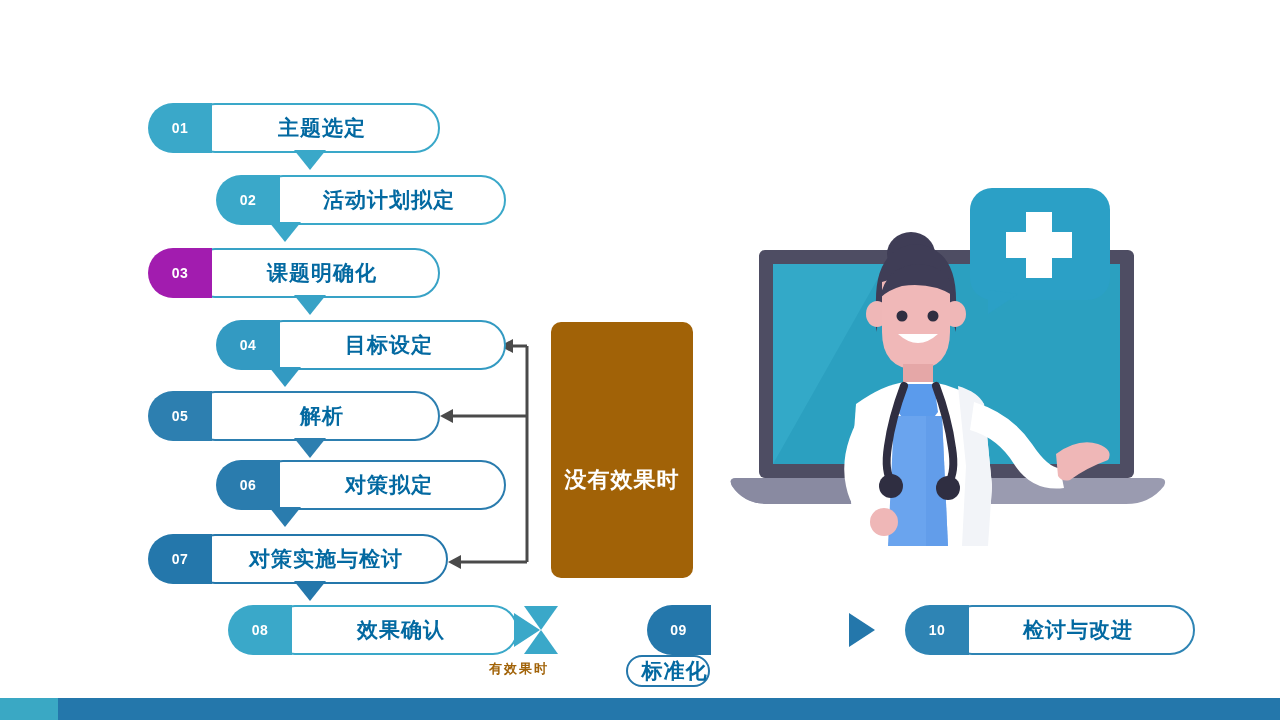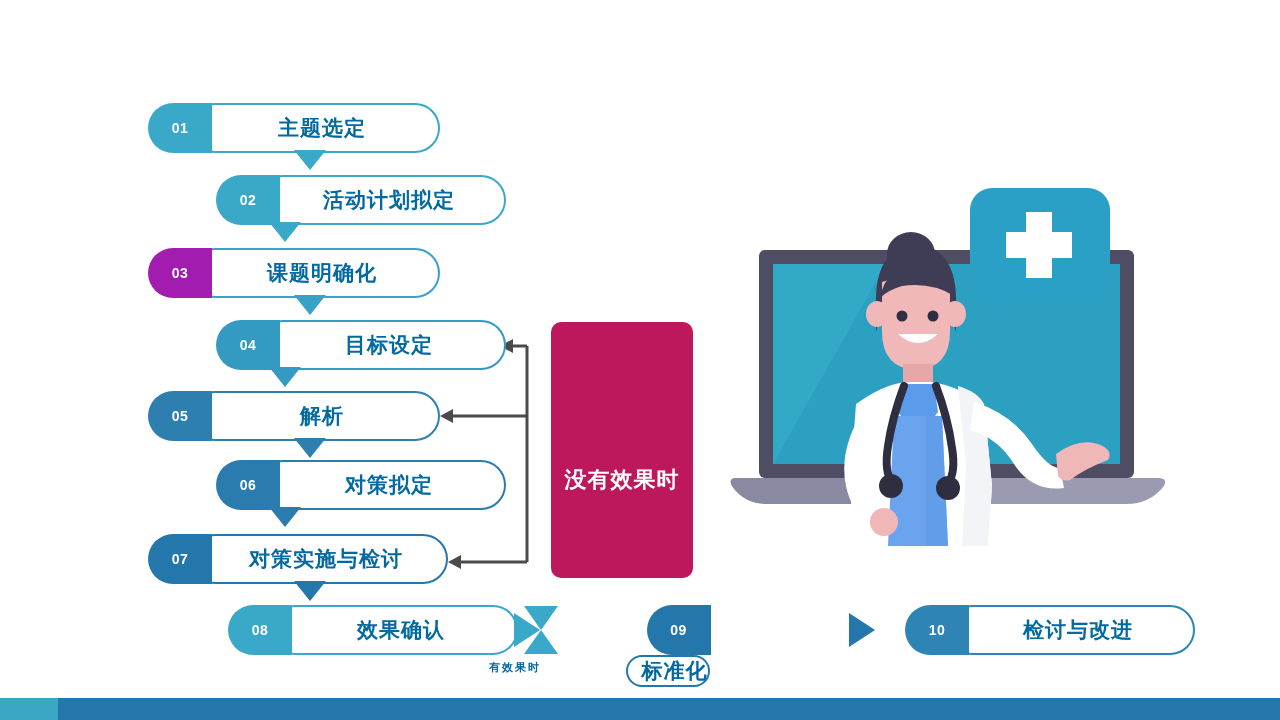--- a/index.html
+++ b/index.html
@@ -98,30 +98,30 @@
   .x-tri-top, .x-tri-bottom {
     position: absolute; left: 0;
     width: 0; height: 0;
     border-left: 17px solid transparent;
     border-right: 17px solid transparent;
   }
   .x-tri-top { top: 0; border-top: 24px solid #3aa8c9; }
   .x-tri-bottom { top: 24px; border-bottom: 24px solid #3aa8c9; }
   .x-caption {
     position: absolute;
-    font-size: 11px; font-weight: bold; color: #0369a1;
+    font-size: 13px; font-weight: bold; color: #a16207;
     letter-spacing: 2px; white-space: nowrap;
   }
 
   
   .feedback-panel {
     position: absolute;
     left: 551px; top: 322px;
     width: 142px; height: 256px;
-    background: #be185d;
+    background: #a16207;
     border-radius: 10px;
     display: flex; align-items: center; justify-content: center;
   }
   .feedback-text {
     font-size: 22px; font-weight: bold; color: #ffffff;
     letter-spacing: 1px;
     margin-top: 60px;
     white-space: nowrap;
   }
 

